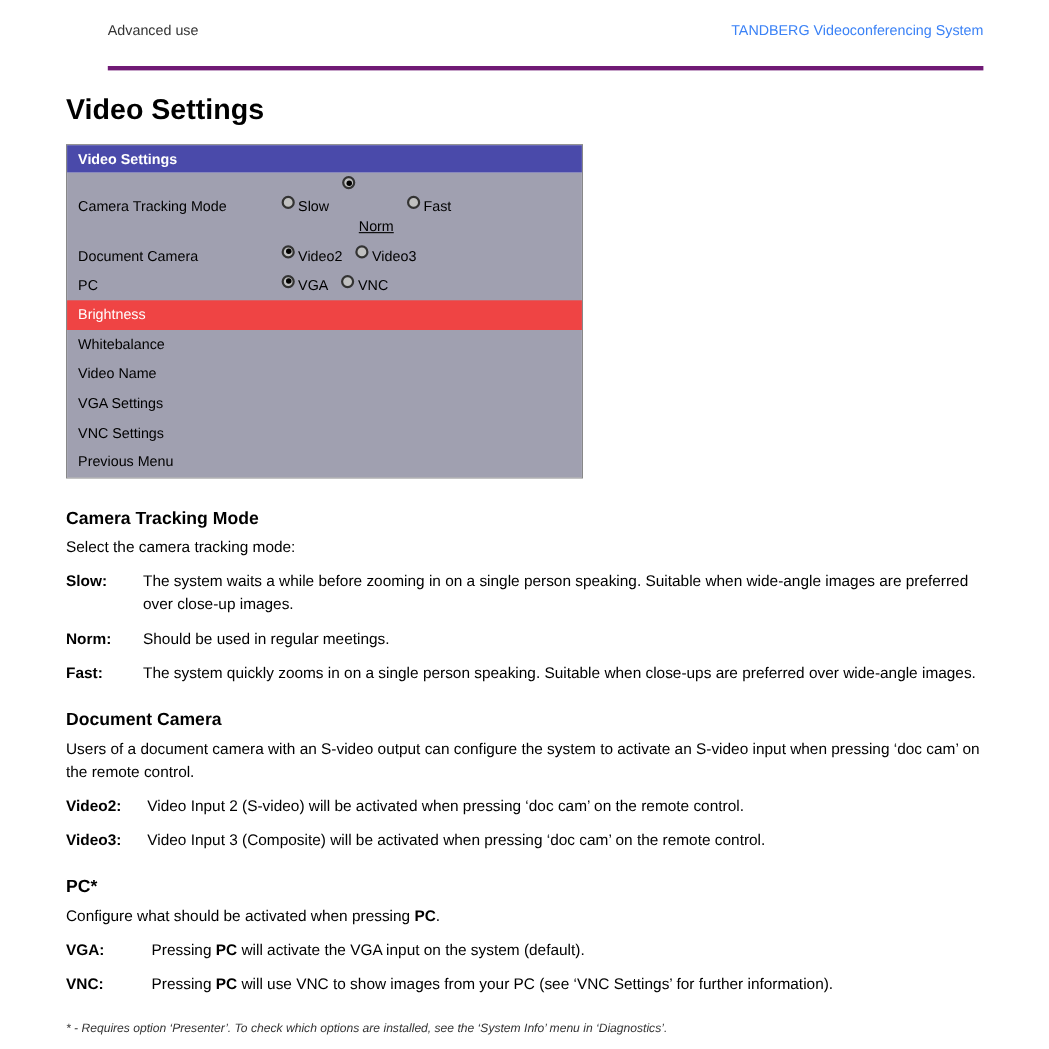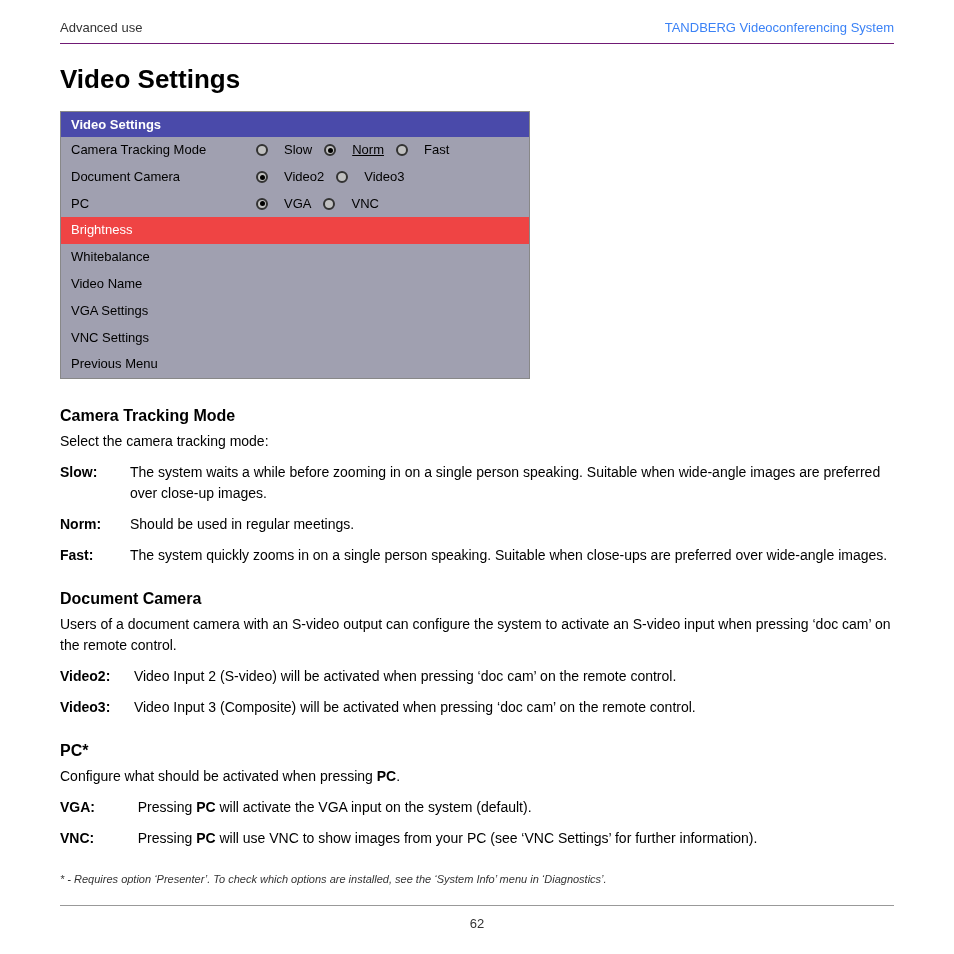--- a/index.html
+++ b/index.html
@@ -17,23 +17,24 @@
       width: 954px;
       min-height: 954px;
       padding: 20px 60px 30px 60px;
       position: relative;
     }
 
     .top-bar {
       display: flex;
       justify-content: space-between;
       align-items: center;
-      padding-bottom: 8px;
-      border-bottom: 1px solid #701a75;
+      padding-bottom: 25px;
+      border-bottom: 4px solid #701a75;
       margin-bottom: 20px;
+      margin-left: 38px;
     }
 
     .top-bar-left {
       font-size: 13px;
       color: #333;
     }
 
     .top-bar-center {
       font-size: 13px;
       color: #3b82f6;
@@ -86,22 +87,22 @@
     }
 
     .menu-row-options {
       display: flex;
       align-items: center;
       gap: 12px;
     }
 
     .radio-option {
       display: flex;
-      align-items: center;
-      gap: 16px;
+      align-items: flex-start;
+      gap: 3px;
       font-size: 13px;
     }
 
     .radio-circle {
       width: 12px;
       height: 12px;
       border-radius: 50%;
       border: 2px solid #333;
       display: inline-flex;
       align-items: center;
@@ -120,20 +121,21 @@
       border-radius: 50%;
       background: #000;
     }
 
     .radio-label {
       font-size: 13px;
     }
 
     .radio-label.underlined {
       text-decoration: underline;
+      margin-top: 36px;
     }
 
     
     .section-heading {
       font-size: 16px;
       font-weight: bold;
       margin-bottom: 6px;
       margin-top: 8px;
       color: #000;
     }

